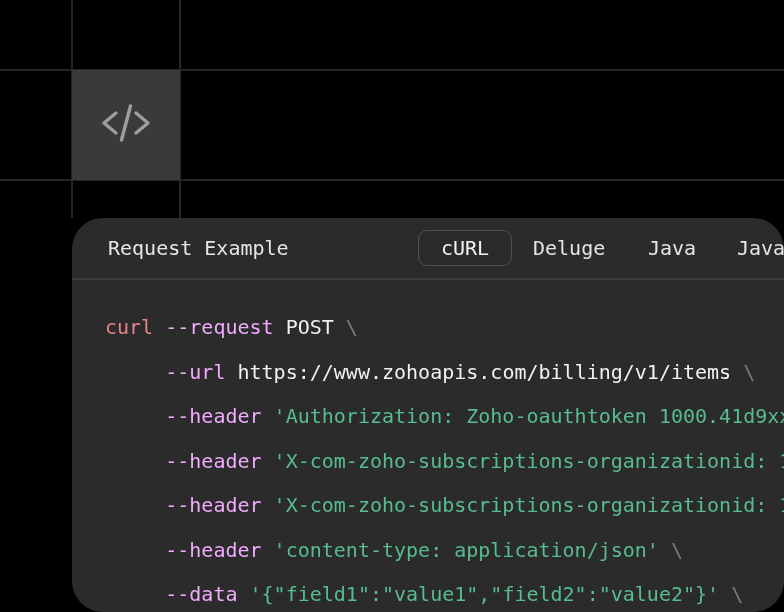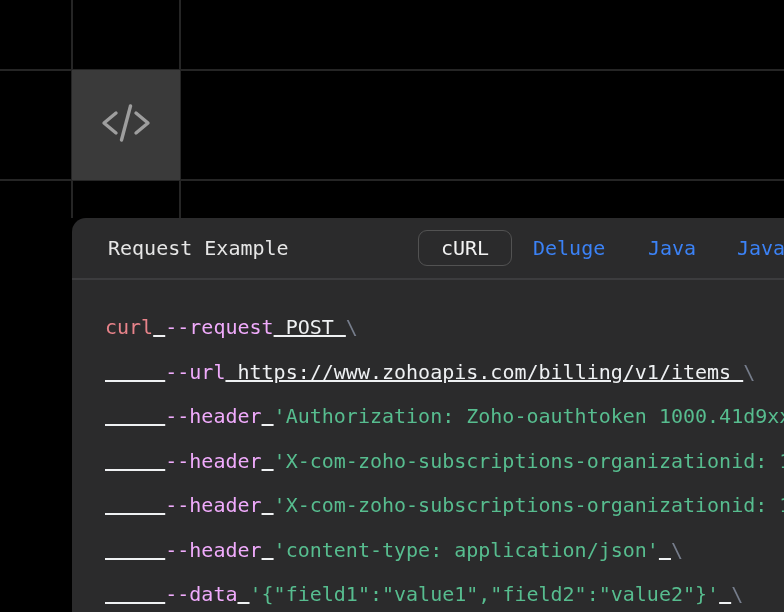--- a/index.html
+++ b/index.html
@@ -30,39 +30,40 @@
   }
 
   
   .panel {
     position: absolute;
     left: 72px; top: 218px;
     width: 712px; height: 394px;
     background: #2b2b2c;
     border-top-left-radius: 14px;
     overflow: hidden;
+    border-radius: 31px;
   }
   .panel-header {
     position: relative;
     height: 60px;
   }
   .panel-title {
     position: absolute;
     left: 36px; top: 50%;
     transform: translateY(-50%);
     font-size: 20px;
     color: #e6e6e6;
     white-space: pre;
   }
   .tab {
     position: absolute;
     top: 50%;
     transform: translateY(-50%);
     font-size: 20px;
-    color: #3b82f6;
+    color: #e5e5e5;
     white-space: pre;
     cursor: pointer;
   }
   .tab:nth-child(1) { left: 346px; }
   .tab:nth-child(2) { left: 461px; }
   .tab:nth-child(3) { left: 576px; }
   .tab:nth-child(4) { left: 665px; }
   .tab-active {
     color: #f2f2f2;
     border: 1px solid #525252;
@@ -78,21 +79,21 @@
   .code-block {
     padding: 25px 0 0 33px;
     font-size: 20px;
     line-height: 44.5px;
     white-space: pre;
     overflow: hidden;
   }
   .code-line { white-space: pre; }
   .tk-cmd   { color: #e8838a; }
   .tk-flag  { color: #f0abfc; }
-  .tk-plain { color: #eff1f3; text-decoration: underline; }
+  .tk-plain { color: #eff1f3; }
   .tk-str   { color: #57bd8f; }
   .tk-esc   { color: #767d8c; }
 </style>
 </head>
 <body>
 
 <div class="screen">
 
   <div class="gridline hline-1"></div>
   <div class="gridline hline-2"></div>

